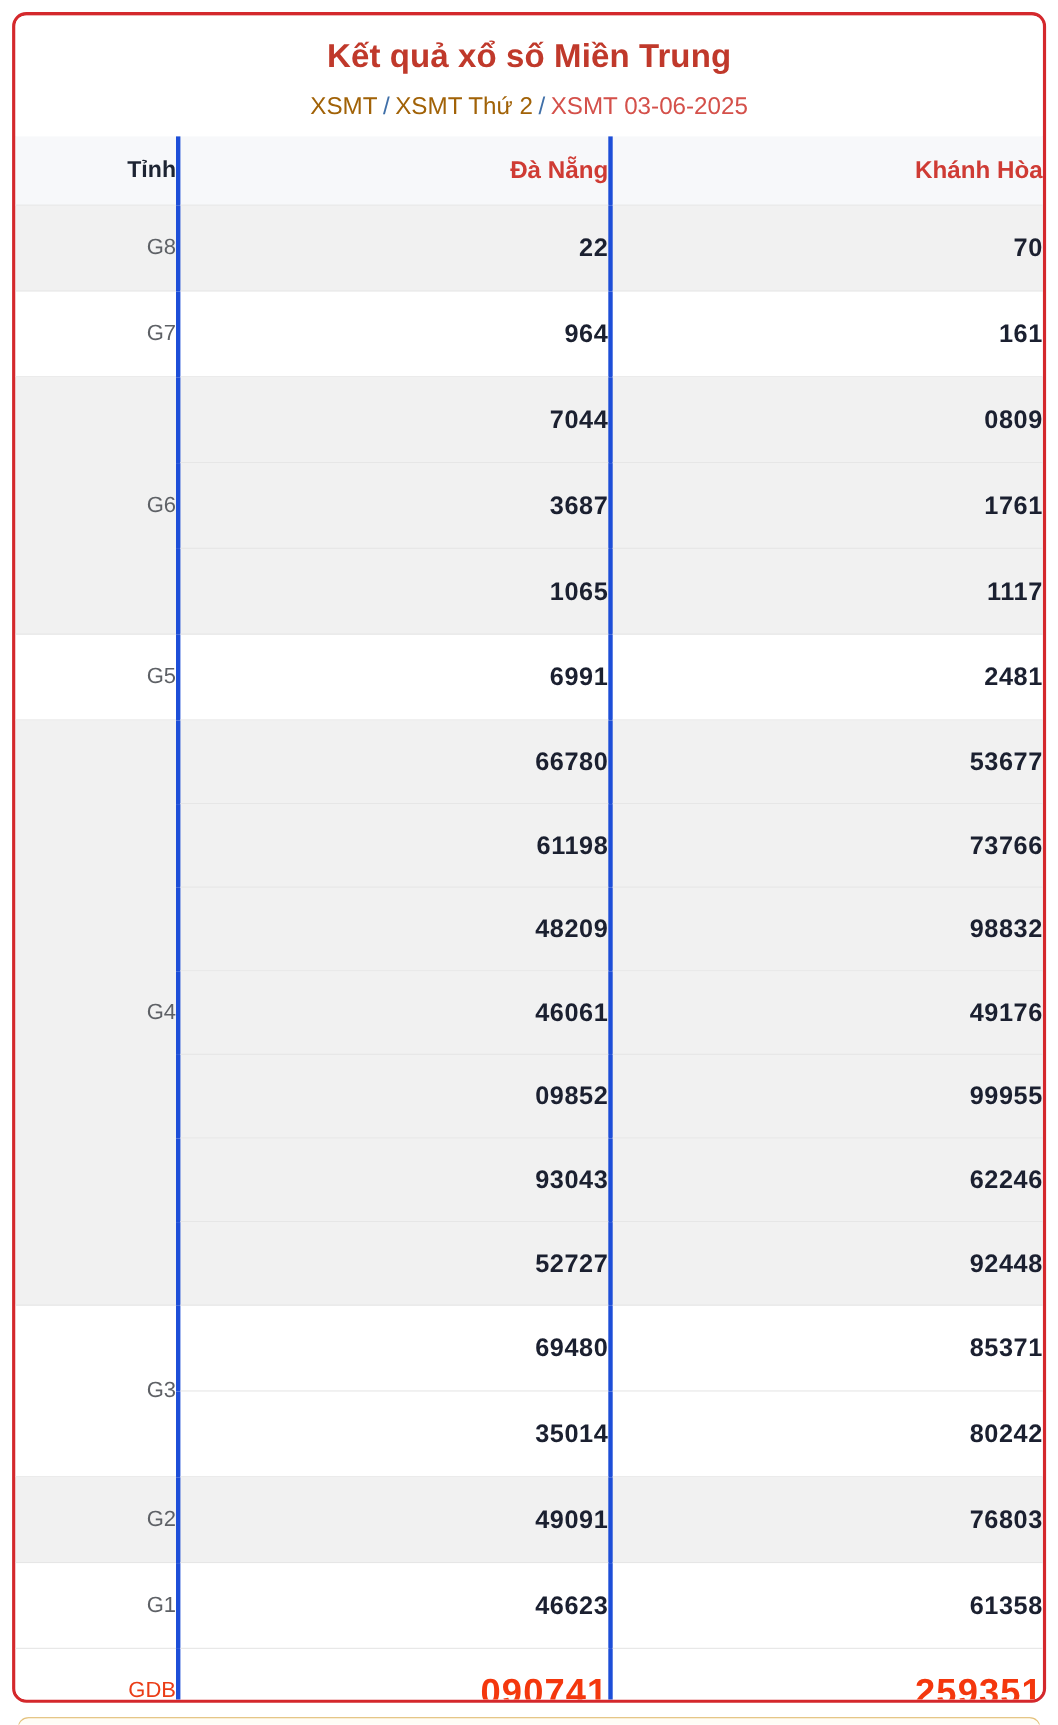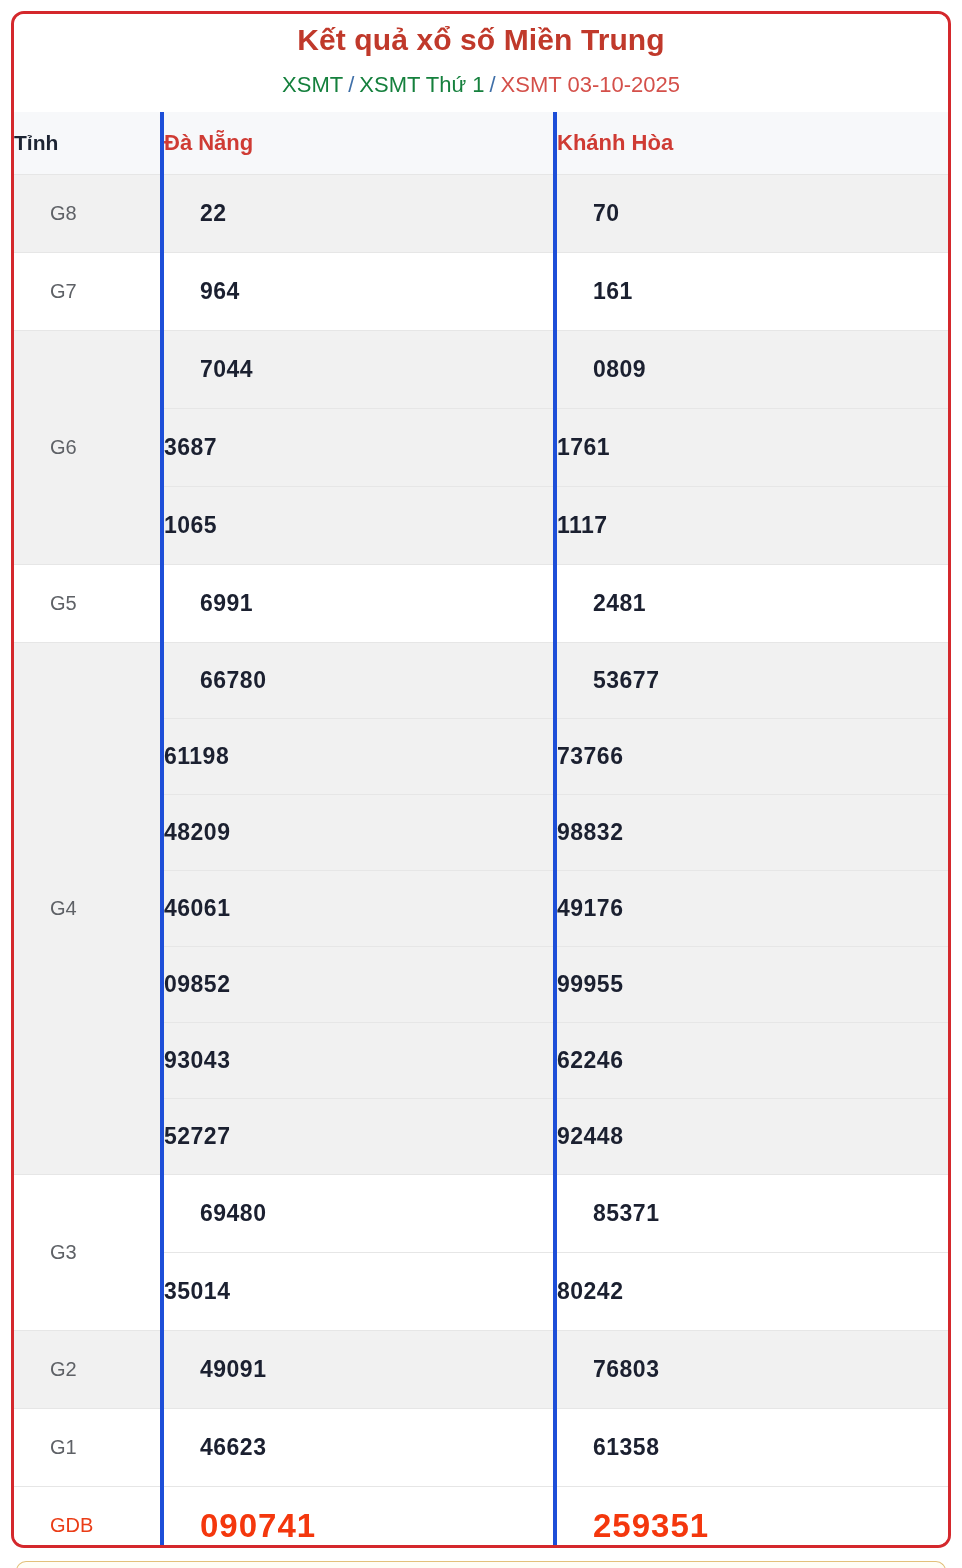--- a/index.html
+++ b/index.html
@@ -26,41 +26,41 @@
     height: 1537px;
     box-sizing: border-box;
     border: 3px solid #d4282c;
     border-radius: 13px;
     background: #ffffff;
     overflow: hidden;
   }
 
   
   .card-header {
-    padding: 8px 10px 14px 10px;
+    padding: 20px 10px 14px 10px;
     text-align: center;
     background: #ffffff;
   }
   .card-title {
     margin: 0;
     font-size: 30px;
     font-weight: bold;
     color: #c0392b;
     letter-spacing: 0.1px;
     line-height: 1.22;
   }
   .breadcrumb {
     margin-top: 12px;
     font-size: 22px;
     line-height: 1.25;
     color: #d4504a;
     white-space: nowrap;
   }
   .breadcrumb .crumb {
-    color: #15803d;
+    color: #a16207;
     text-decoration: none;
   }
   .breadcrumb .crumb-sep {
     color: #3f6fa8;
     padding: 0 5px;
     font-weight: normal;
   }
   .breadcrumb .crumb-current {
     color: #d4504a;
   }
@@ -72,21 +72,21 @@
     table-layout: fixed;
   }
   table.result-table col.col-tinh   { width: 148px; }
   table.result-table col.col-prov   { width: auto; }
 
   table.result-table th,
   table.result-table td {
     border: 1px solid #e6e6e6;
     border-left: none;
     border-right: none;
-    text-align: left;
+    text-align: right;
     vertical-align: middle;
     padding: 0;
   }
   table.result-table th.sep-col,
   table.result-table td.sep-col {
     border-left: 4px solid #1d4ed8;
   }
 
   
   thead tr.head-row th {
@@ -160,21 +160,21 @@
 <body>
 
 <div id="page">
 
   <div class="result-card">
 
     <div class="card-header">
       <h1 class="card-title">Kết quả xổ số Miền Trung</h1>
 
       <div class="breadcrumb">
-        <a class="crumb" href="#">XSMT</a><span class="crumb-sep">/</span><a class="crumb" href="#">XSMT Thứ 1</a><span class="crumb-sep">/</span><span class="crumb-current">XSMT 03-10-2025</span>
+        <a class="crumb" href="#">XSMT</a><span class="crumb-sep">/</span><a class="crumb" href="#">XSMT Thứ 2</a><span class="crumb-sep">/</span><span class="crumb-current">XSMT 03-06-2025</span>
       </div>
     </div>
 
     <table class="result-table">
       <colgroup>
         <col class="col-tinh">
         <col class="col-prov">
         <col class="col-prov">
       </colgroup>
       <thead>

